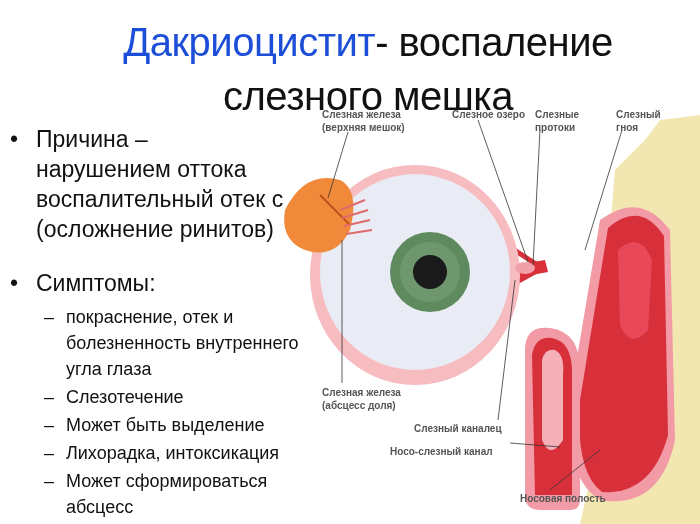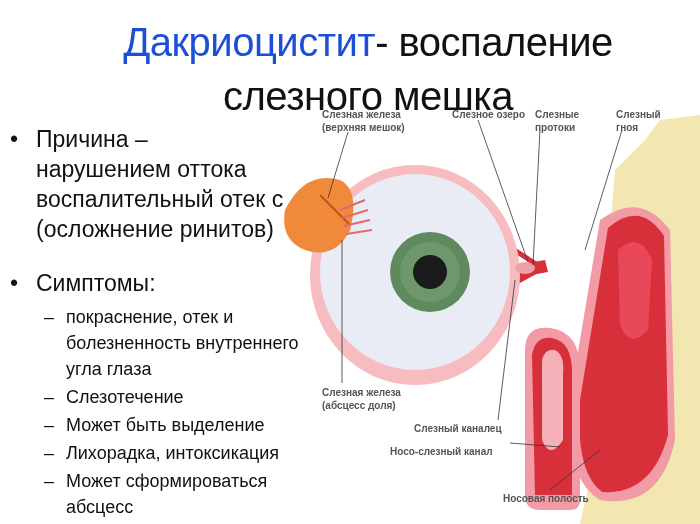--- a/index.html
+++ b/index.html
@@ -115,14 +115,14 @@
   <div class="lbl" style="left:336px;top:8px;">
       <div>Слезный</div>
       <div>гноя</div>
     </div>
   <div class="lbl" style="left:42px;top:286px;">
       <div>Слезная железа</div>
       <div>(абсцесс доля)</div>
     </div>
   <div class="lbl" style="left:119px;top:322px;margin-left:15px;">Слезный каналец</div>
   <div class="lbl" style="left:110px;top:345px;">Носо-слезный канал</div>
-  <div class="lbl" style="left:223px;top:392px;">Носовая полость</div>
+  <div class="lbl" style="left:240px;top:392px;">Носовая полость</div>
 </div>
 
 </body></html>

